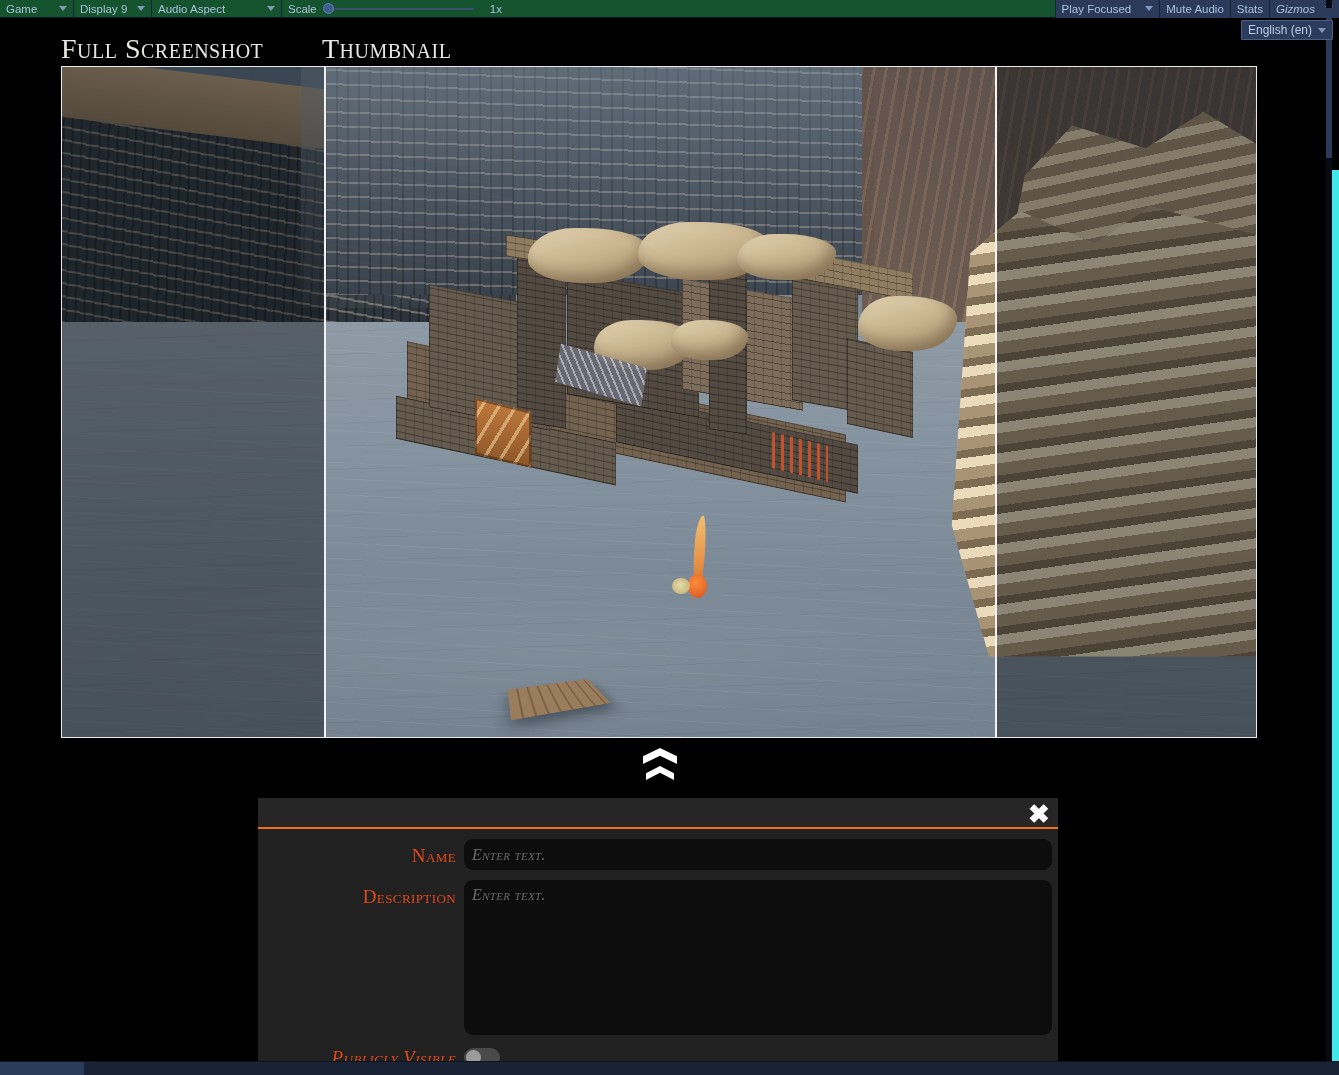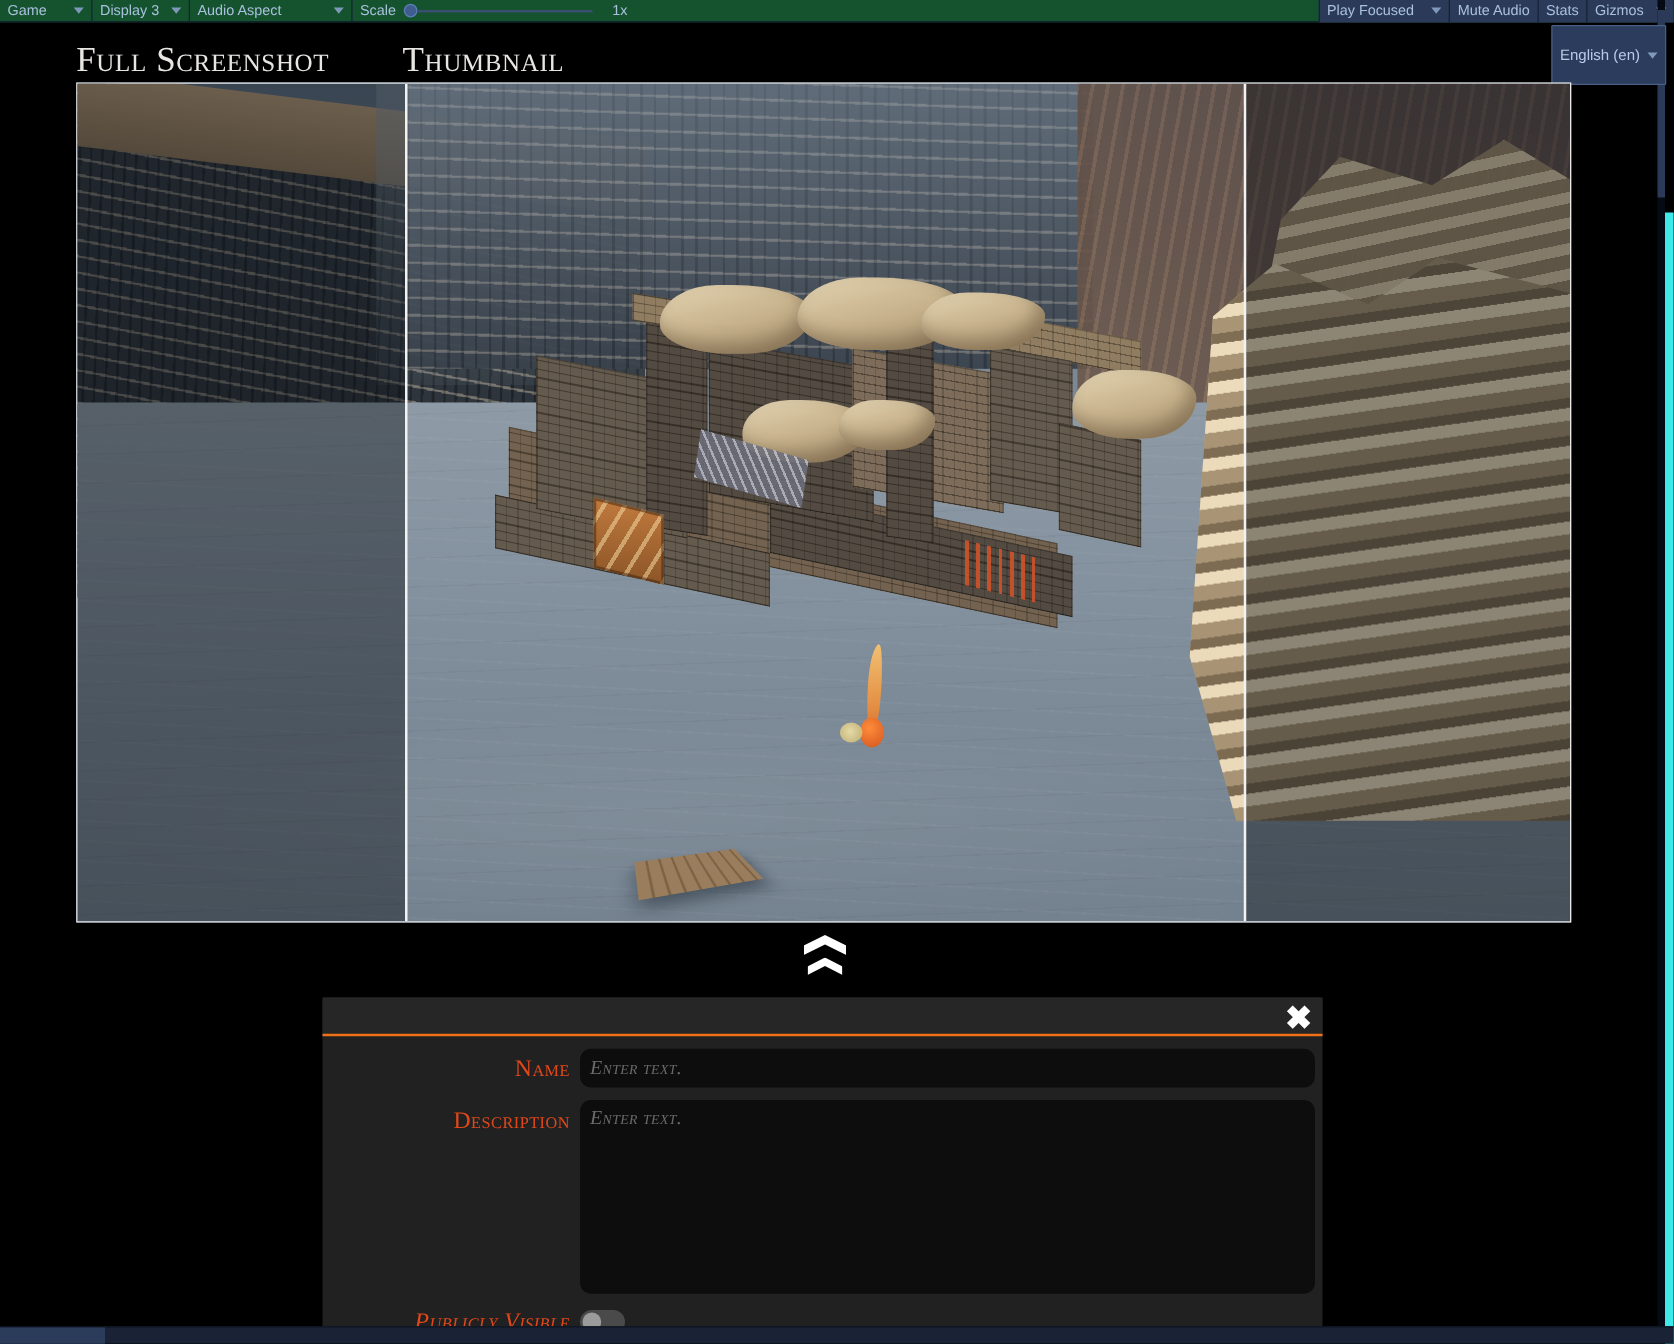--- a/index.html
+++ b/index.html
@@ -40,21 +40,21 @@
   .scale-val { margin-left: 10px; color: #a9c0de; }
   .tb-right { display: flex; align-items: center; height: 18px; }
   .tb-right .tb-item { border-right: none; border-left: 1px solid #16223a; }
   .tb-btn-bg { background: #2a3a58; }
 
   
   .lang-select {
     position: absolute; right: 6px; top: 20px;
     background: #2c3c5c; border: 1px solid #4a5f85;
     color: #b7cbe6; font-size: 12px;
-    padding: 16px 6px; display: flex; align-items: center; gap: 6px;
+    padding: 2px 6px; display: flex; align-items: center; gap: 6px;
     border-radius: 1px;
   }
 
   
   .teal-strip {
     position: absolute; right: 0; top: 170px; width: 7px; height: 905px;
     background: #3fe9e9;
   }
   .right-dark {
     position: absolute; right: 7px; top: 0; width: 6px; height: 1075px;
@@ -329,21 +329,21 @@
 <body>
 
 <div id="root">
 
   <div class="unity-toolbar">
     <div class="tb-item" style="min-width:74px;justify-content:space-between;">
       <span>Game</span>
       <span class="tb-caret"></span>
     </div>
     <div class="tb-item" style="min-width:78px;justify-content:space-between;">
-      <span>Display 3</span>
+      <span>Display 9</span>
       <span class="tb-caret"></span>
     </div>
     <div class="tb-item" style="min-width:130px;justify-content:space-between;">
       <span>Audio Aspect</span>
       <span class="tb-caret"></span>
     </div>
     <div class="tb-item plain">
       <span>Scale</span>
       <span class="slider-wrap">
         <span class="slider-knob"></span>
@@ -358,21 +358,21 @@
       <div class="tb-item tb-btn-bg" style="gap:14px;">
         <span>Play Focused</span>
         <span class="tb-caret"></span>
       </div>
       <div class="tb-item tb-btn-bg">
         <span>Mute Audio</span>
       </div>
       <div class="tb-item tb-btn-bg">
         <span>Stats</span>
       </div>
-      <div class="tb-item tb-btn-bg" style="gap:10px;">
+      <div class="tb-item tb-btn-bg" style="gap:10px;font-style:italic;">
         <span>Gizmos</span>
         <span class="tb-caret"></span>
       </div>
     </div>
   </div>
 
   <div class="right-dark"></div>
   <div class="right-panel-chip"></div>
   <div class="teal-strip"></div>
 

